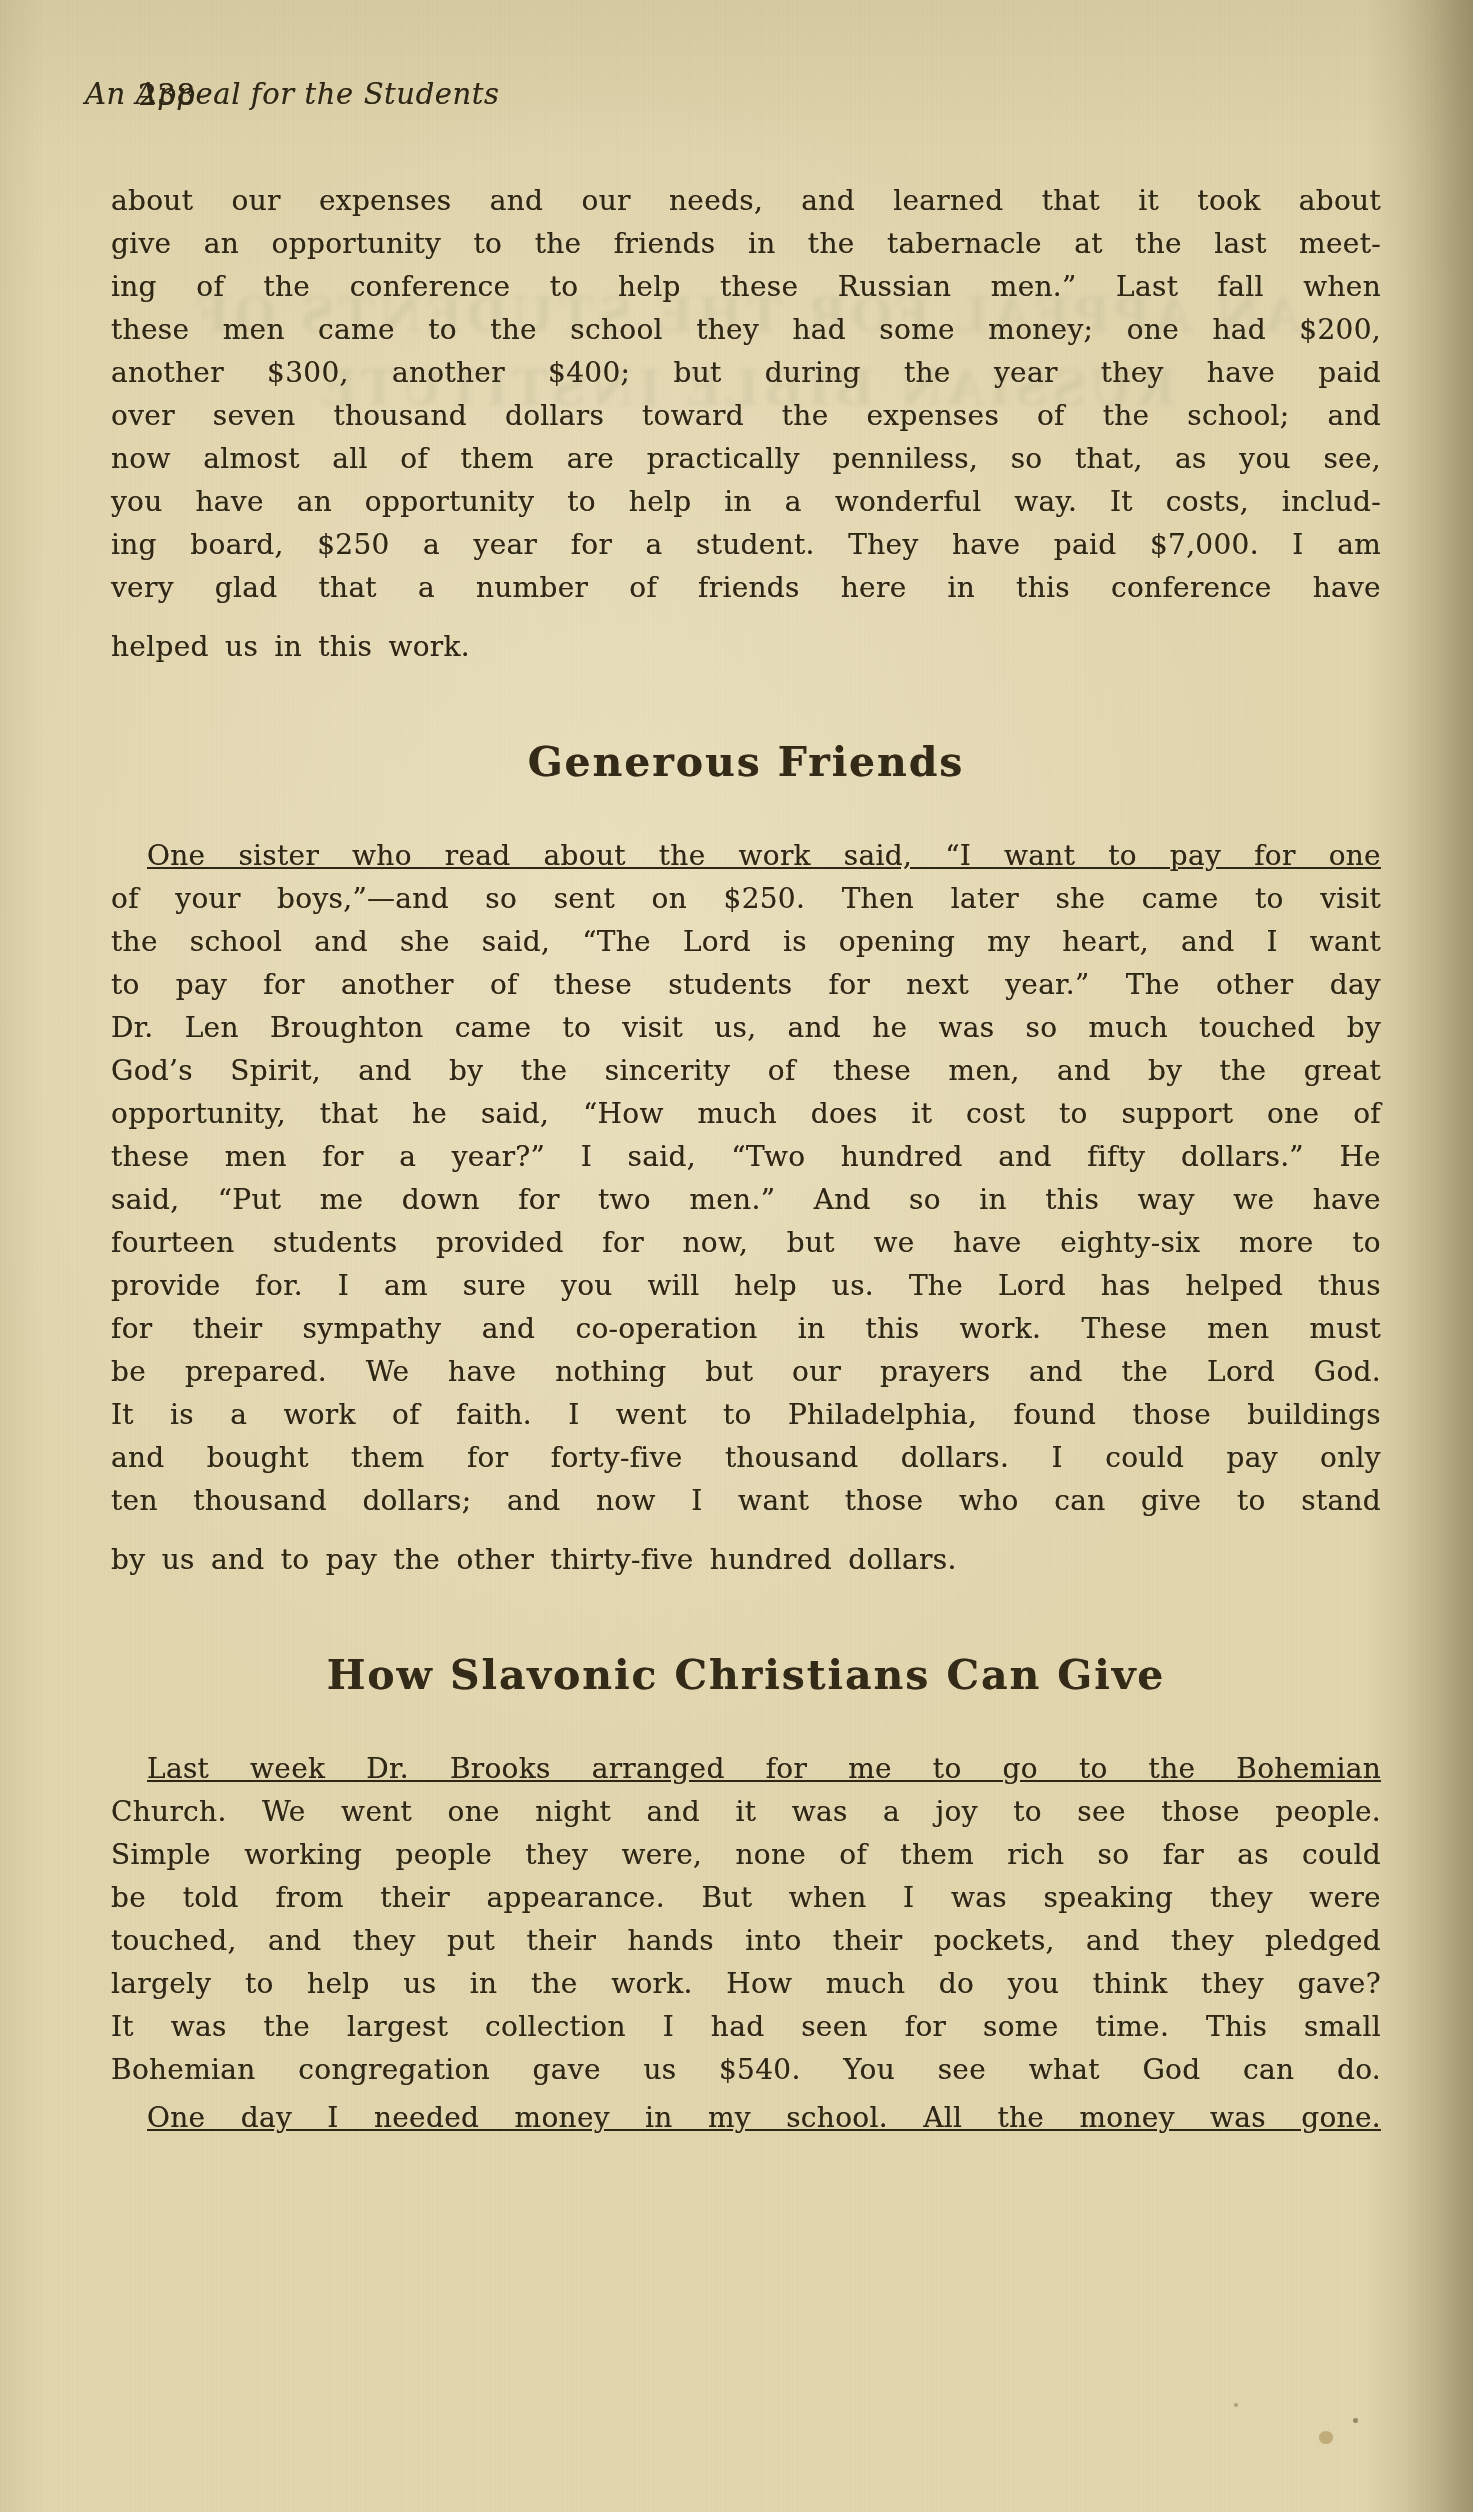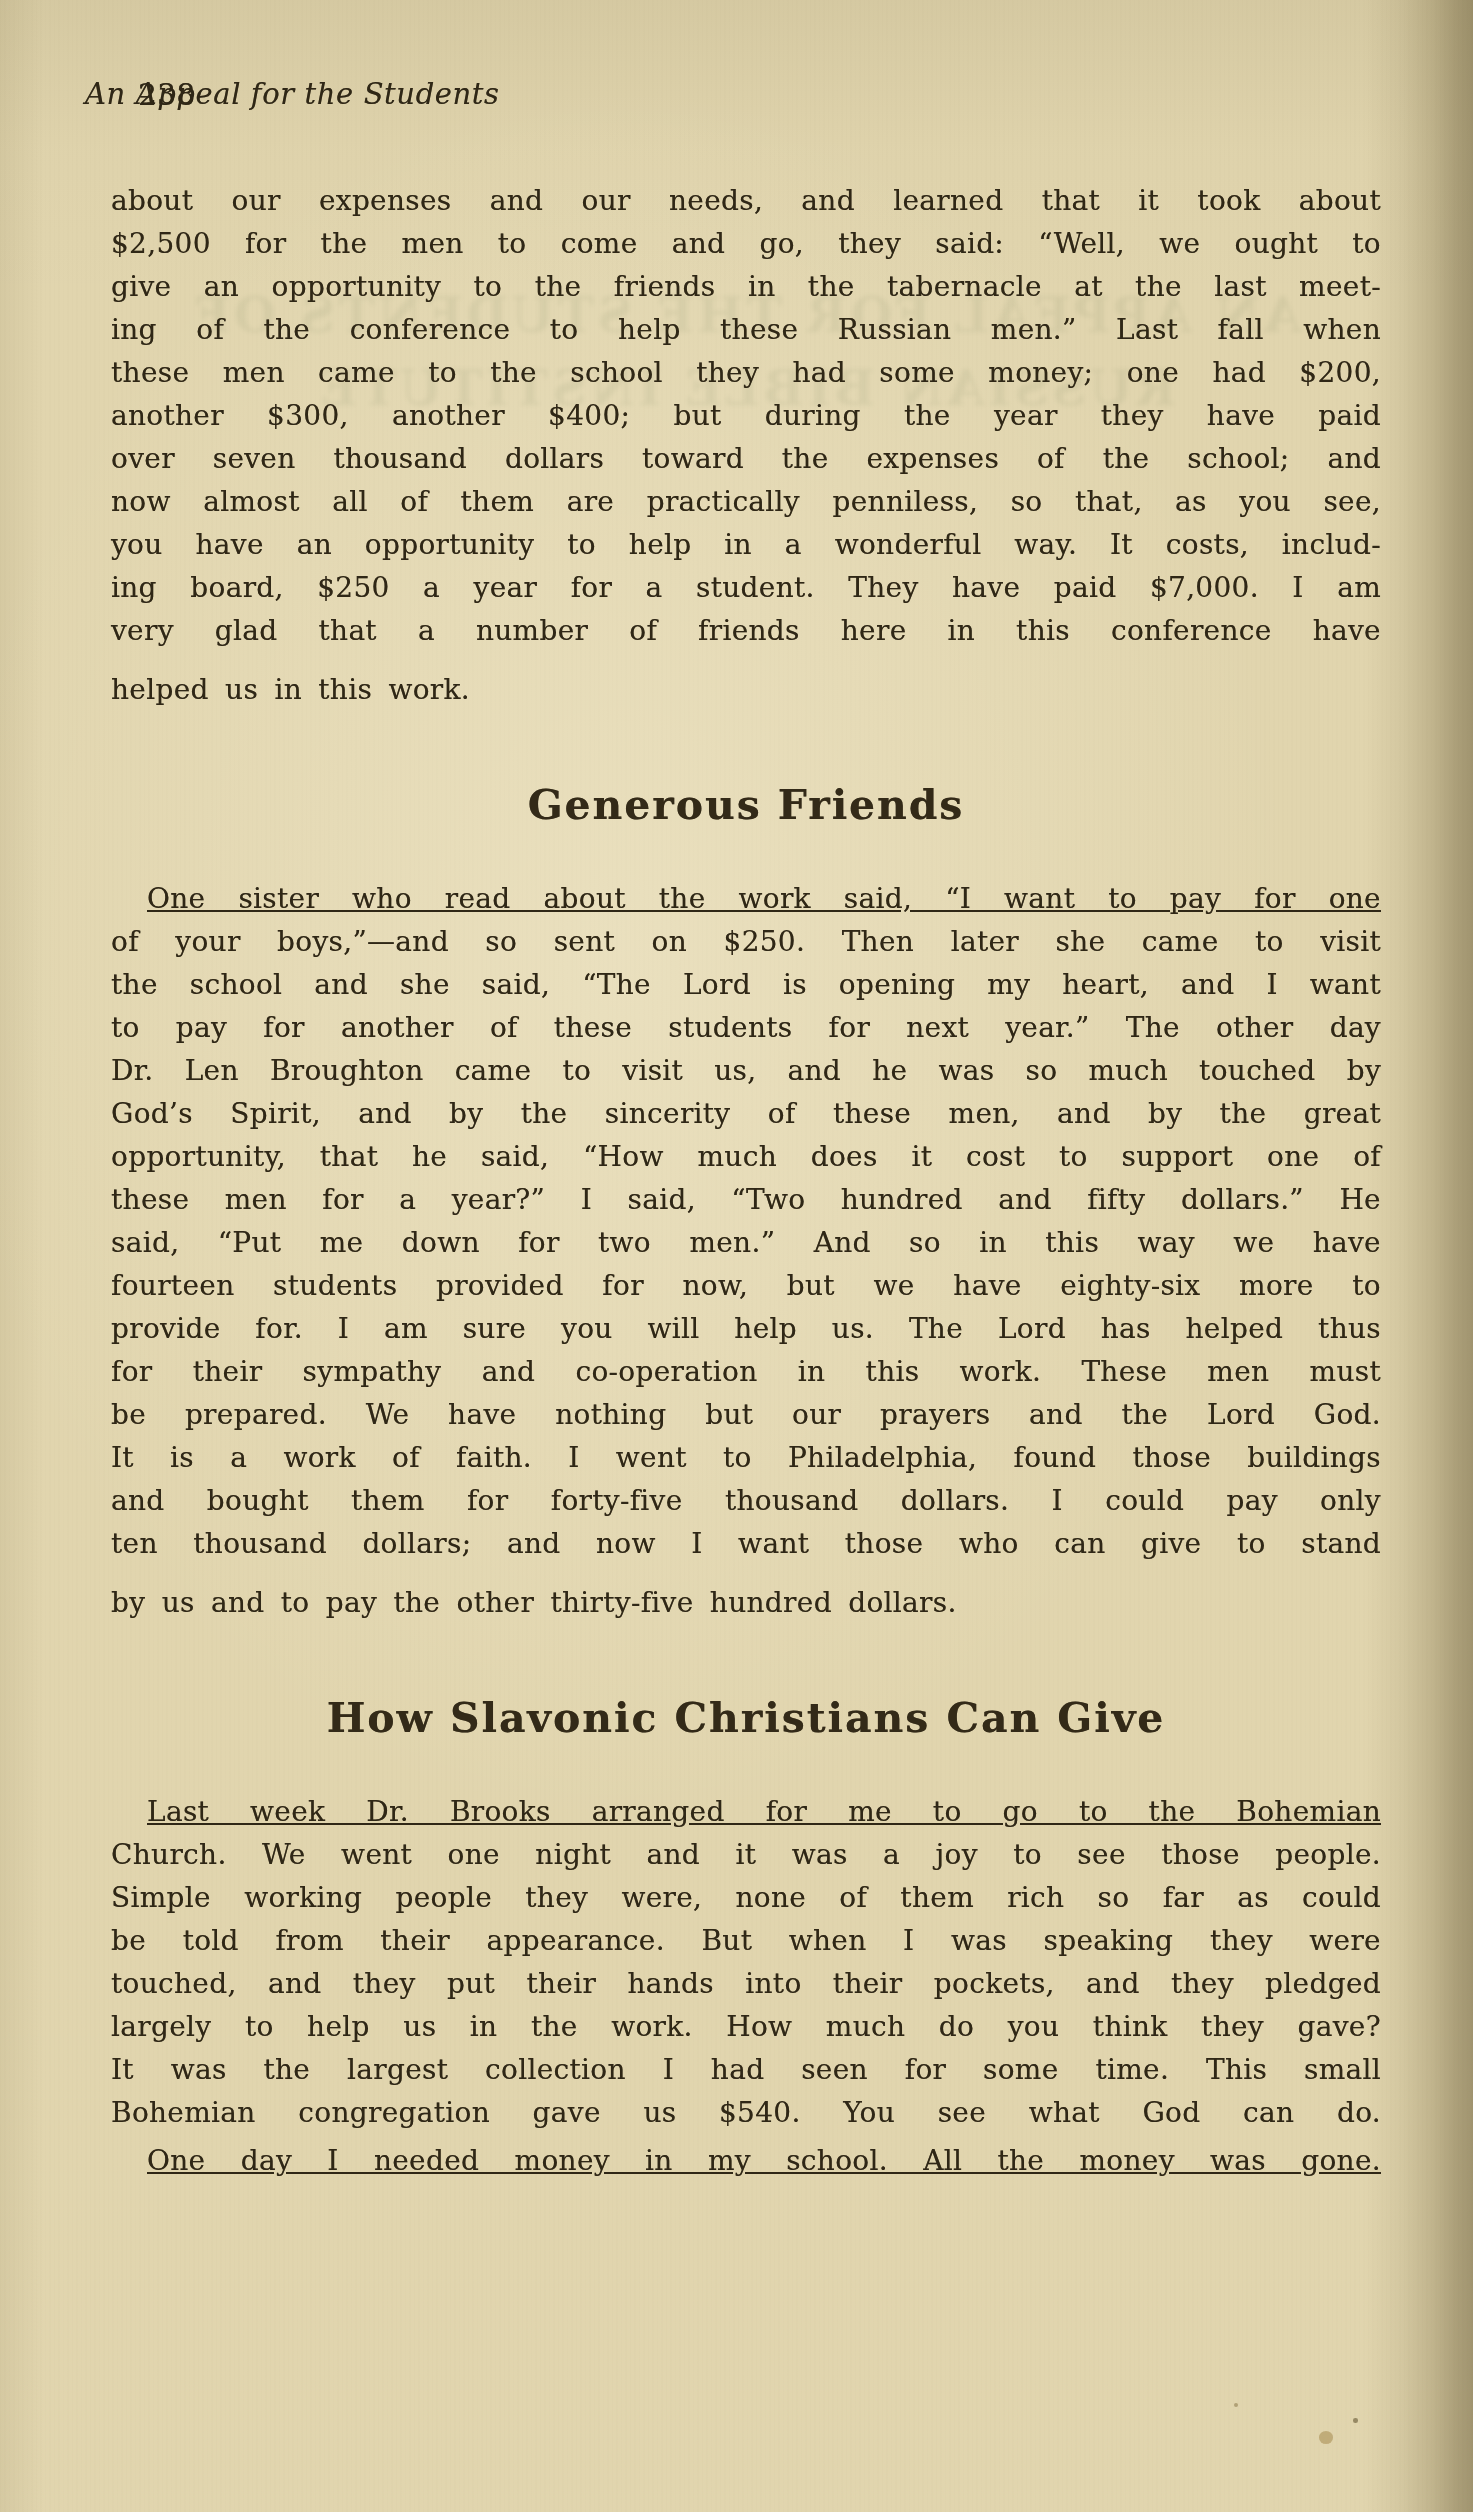--- a/index.html
+++ b/index.html
@@ -134,21 +134,20 @@
 <div class="speck speck-3"></div>
 
 <article class="page-inner">
   <header class="page-header">
     <span class="page-number">238</span>
     <span class="running-title">An Appeal for the Students</span>
   </header>
   <section class="page-content">
       <div class="paragraph">
         <div class="line">about our expenses and our needs, and learned that it took about</div>
-        <div class="line">$2,500 for the men to come and go, they said: “Well, we ought to</div>
         <div class="line">give an opportunity to the friends in the tabernacle at the last meet-</div>
         <div class="line">ing of the conference to help these Russian men.” Last fall when</div>
         <div class="line">these men came to the school they had some money; one had $200,</div>
         <div class="line">another $300, another $400; but during the year they have paid</div>
         <div class="line">over seven thousand dollars toward the expenses of the school; and</div>
         <div class="line">now almost all of them are practically penniless, so that, as you see,</div>
         <div class="line">you have an opportunity to help in a wonderful way. It costs, includ-</div>
         <div class="line">ing board, $250 a year for a student. They have paid $7,000. I am</div>
         <div class="line">very glad that a number of friends here in this conference have</div>
         <div class="line no-justify">helped us in this work.</div>

